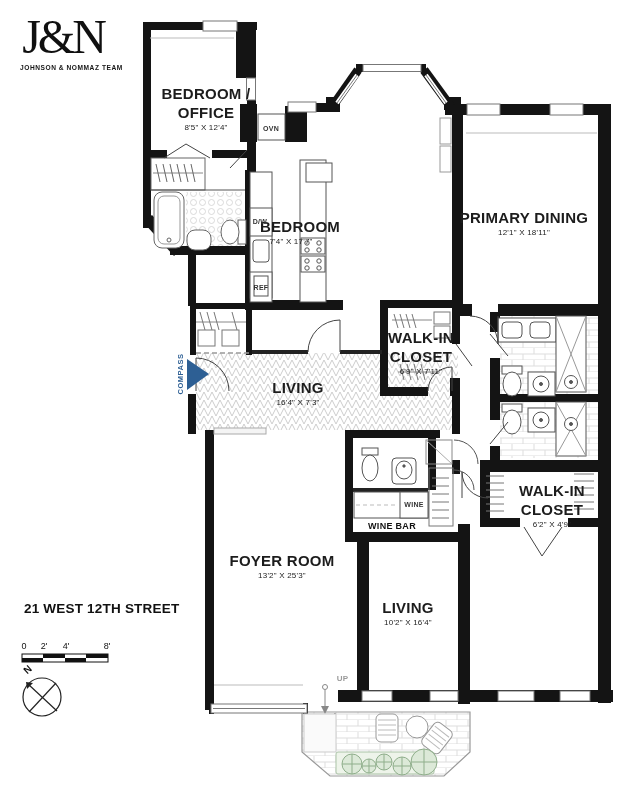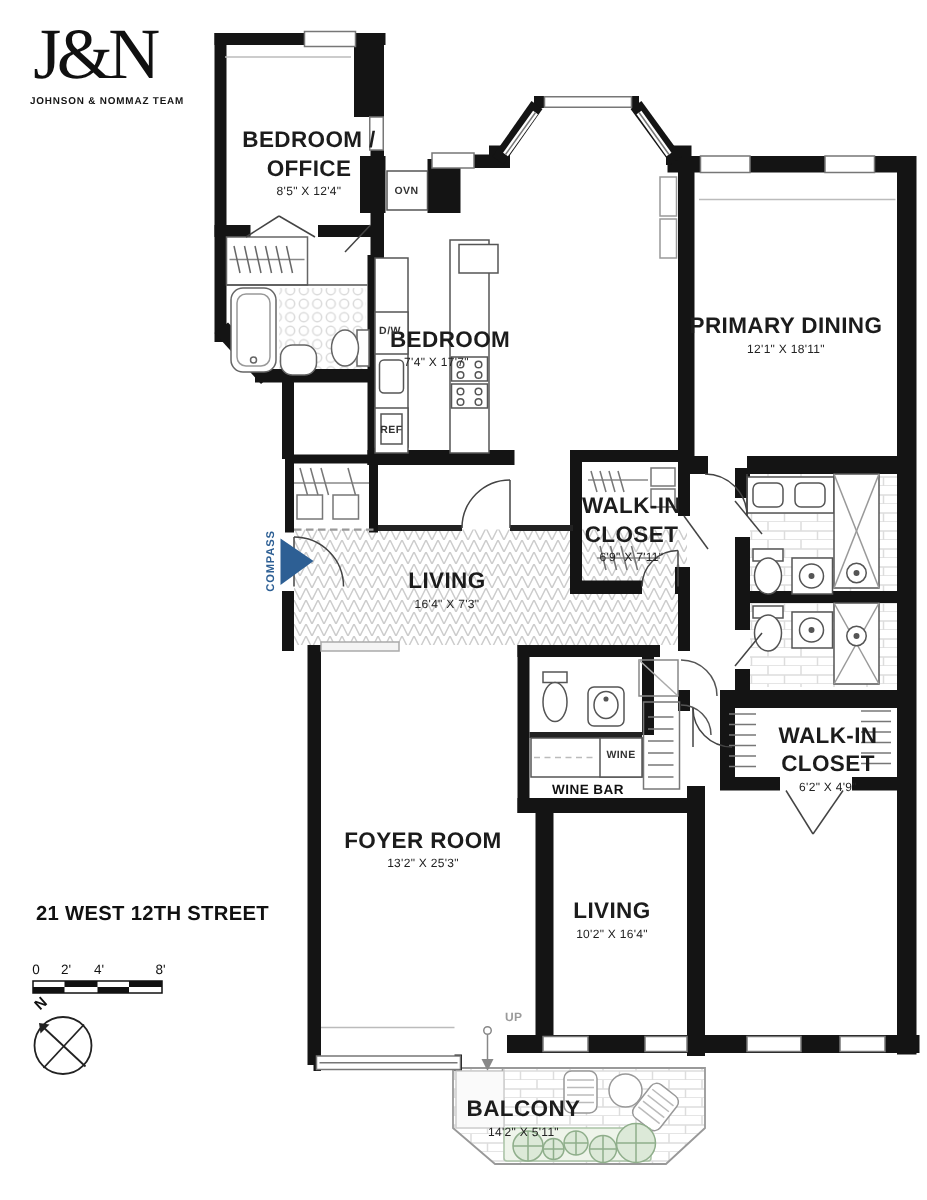--- a/index.html
+++ b/index.html
@@ -386,24 +386,20 @@
       <span class="dm">6'2" X 4'9"</span>
 </div>
 <div class="lbl" style="left:282px;top:551px;width:120px">
   <span class="nm">FOYER ROOM</span>
       <span class="dm">13'2" X 25'3"</span>
 </div>
 <div class="lbl" style="left:408px;top:598px;width:100px">
   <span class="nm">LIVING</span>
       <span class="dm">10'2" X 16'4"</span>
 </div>
-<div class="lbl" style="left:349px;top:730px;width:100px">
-  <span class="nm">BALCONY</span>
-      <span class="dm">14'2" X 5'11"</span>
-</div>
 
 <span class="small-lbl" style="left:271px;top:128px">OVN</span>
 <span class="small-lbl" style="left:260px;top:221px">D/W</span>
 <span class="small-lbl" style="left:261px;top:287px">REF</span>
 <span class="small-lbl" style="left:414px;top:504px">WINE</span>
 <span class="small-lbl winebar-lbl" style="left:392px;top:526px">WINE BAR</span>
 <span class="small-lbl up-lbl" style="left:324px;top:678px">UP</span>
 <span class="compass-brand">COMPASS</span>
 
 <div class="address">

